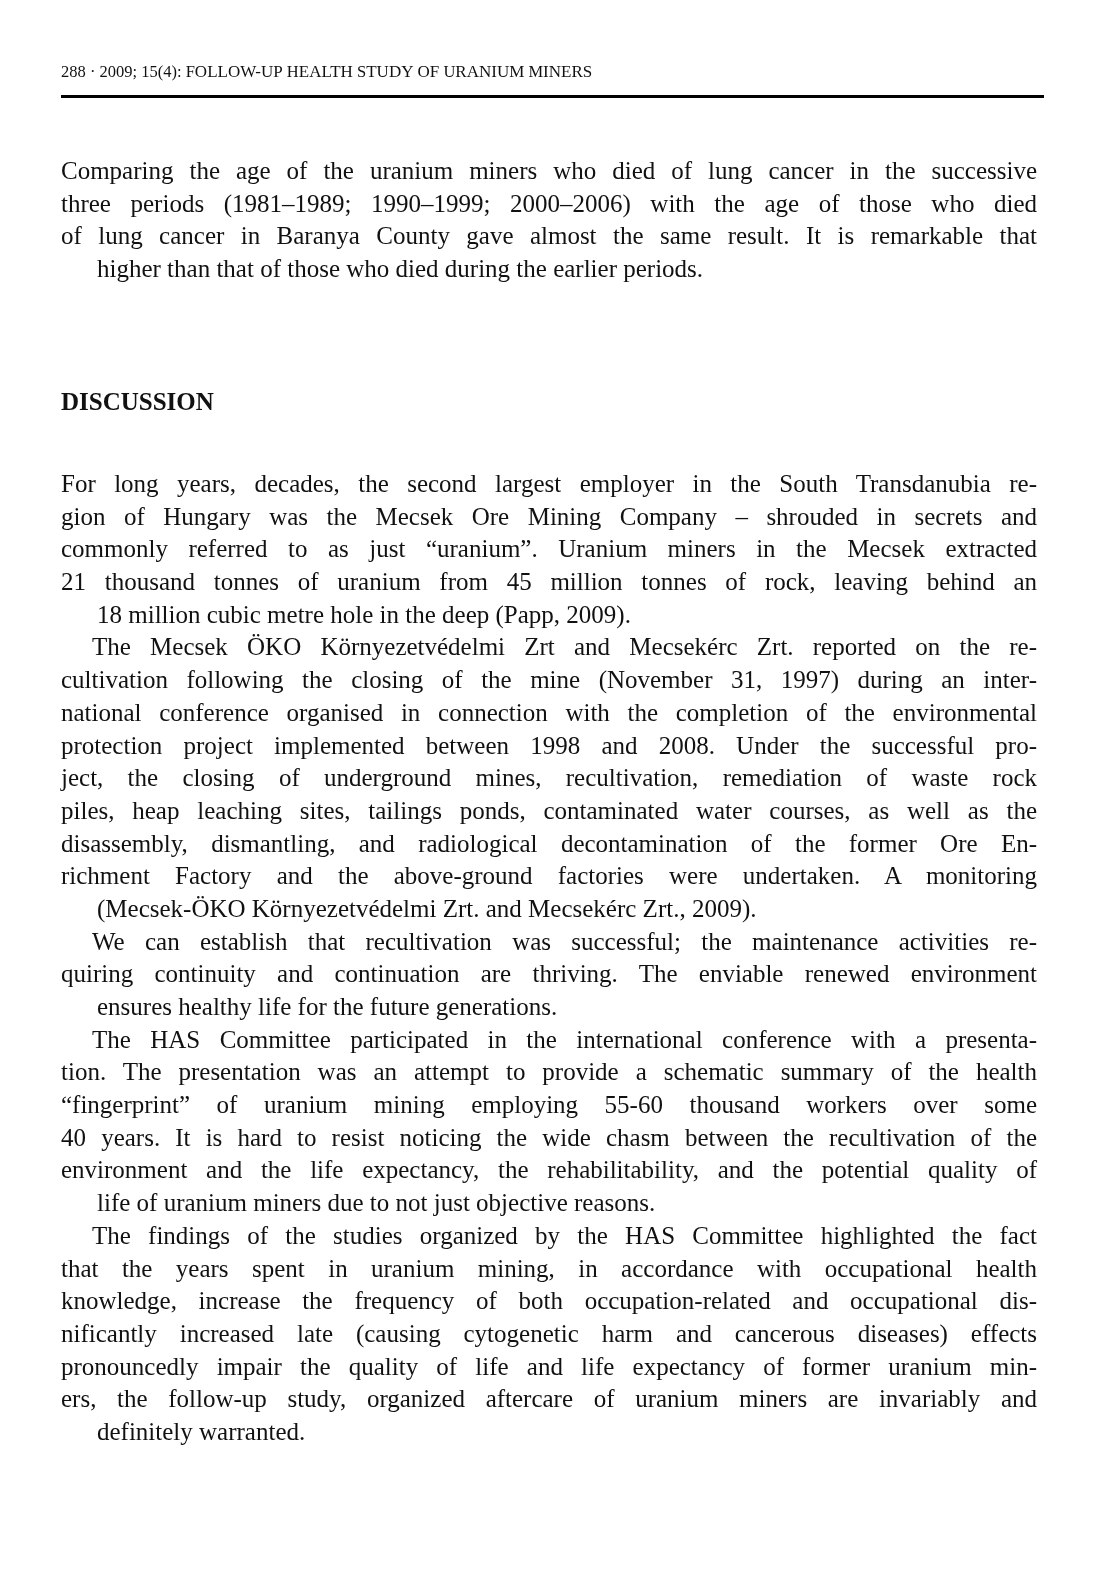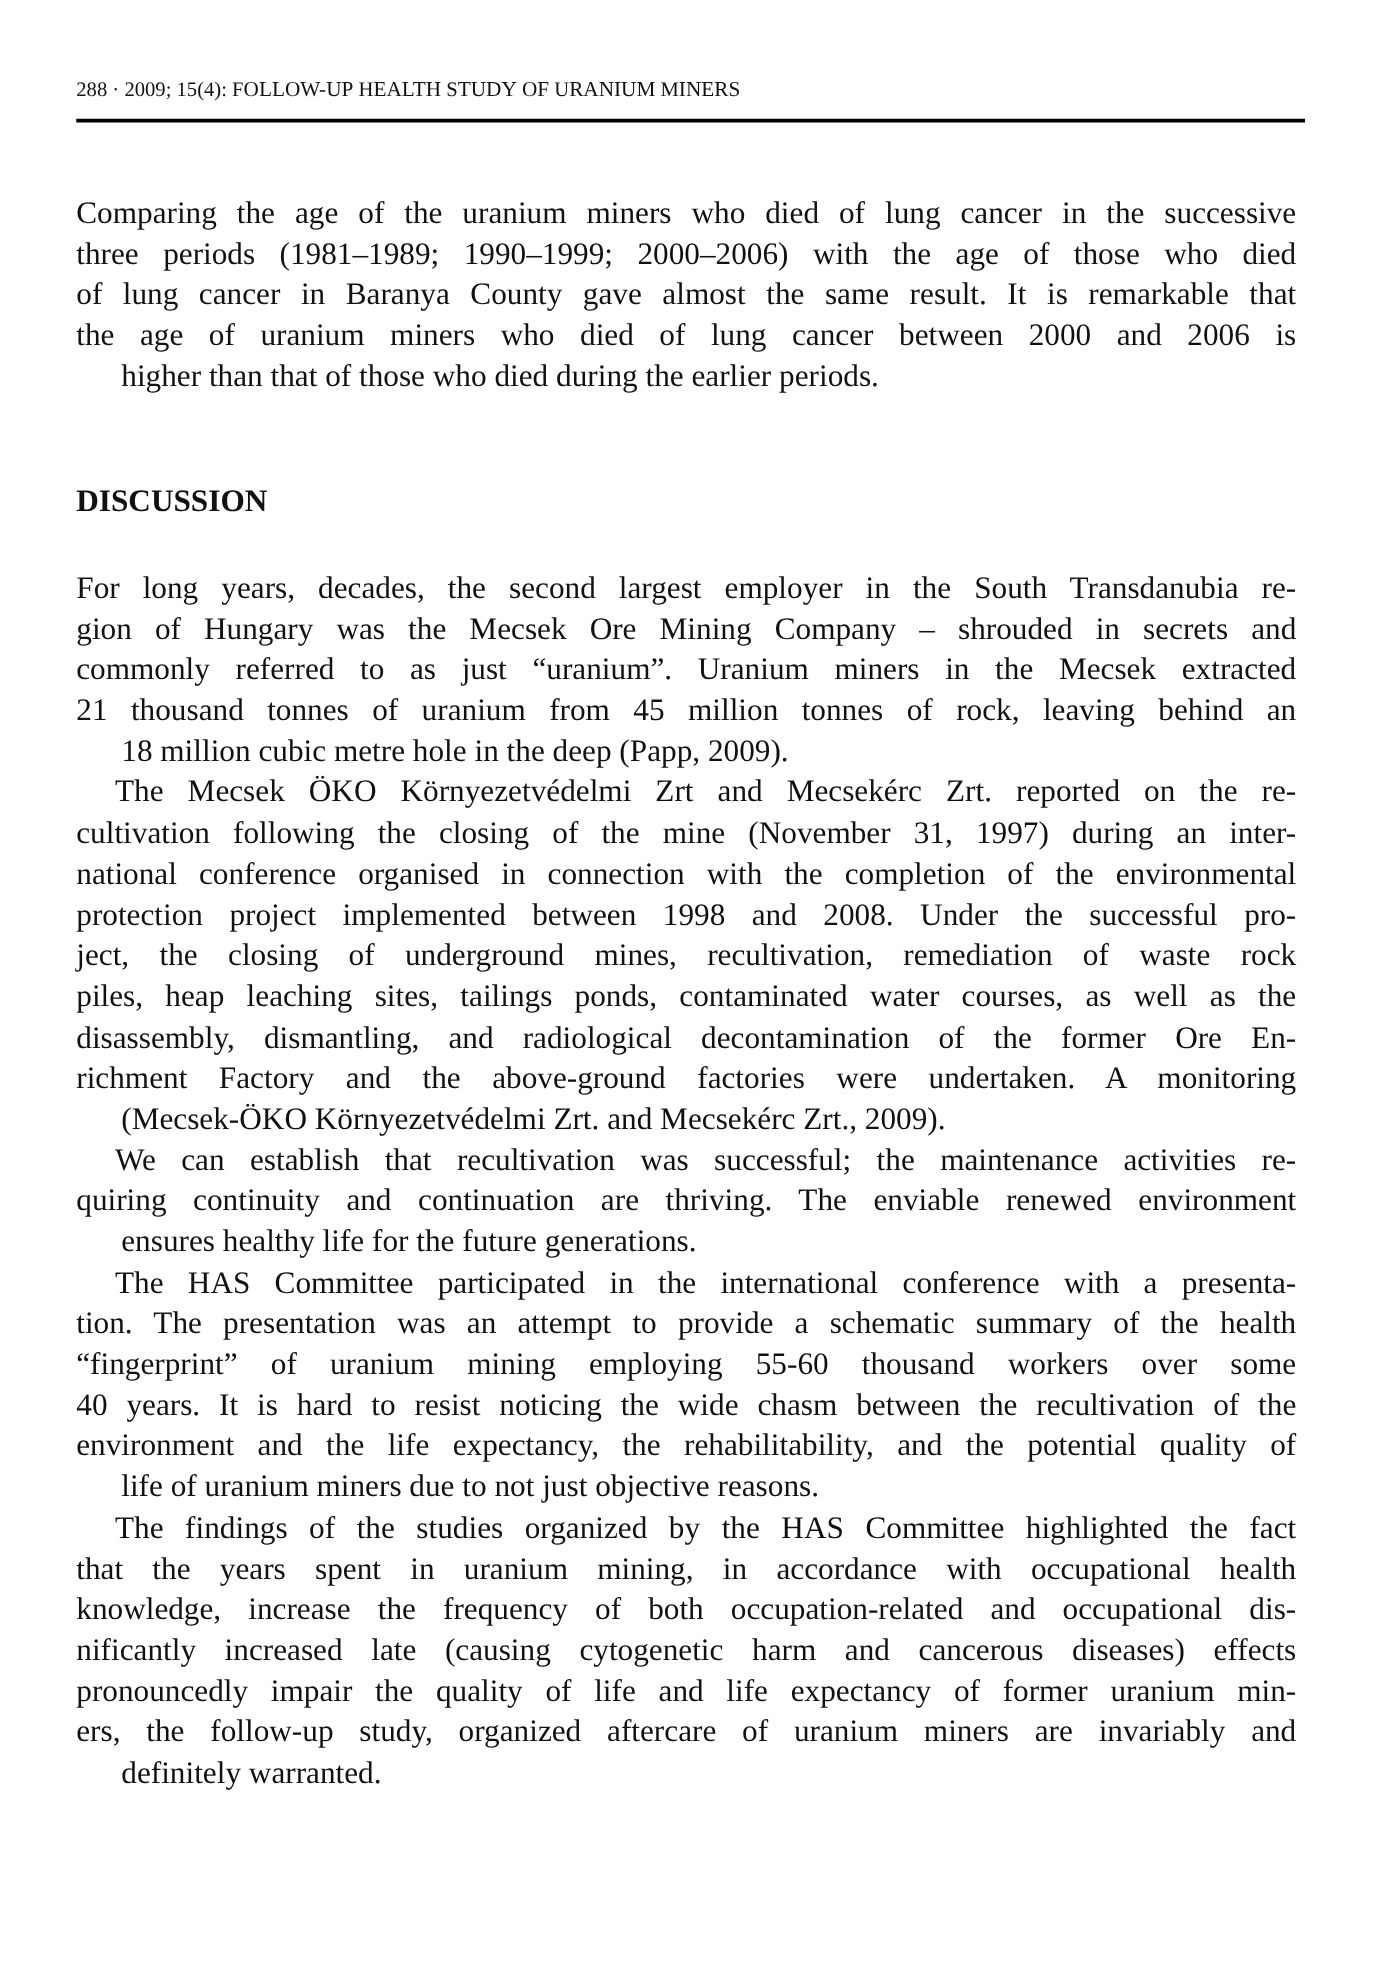--- a/index.html
+++ b/index.html
@@ -22,27 +22,26 @@
   <span>·</span>
   <span>2009; 15(4):</span>
   <span id="header-title"><span class="sc-big">F</span><span class="sc-small">OLLOW</span><span class="sc-small">-</span><span class="sc-small">UP</span> <span class="sc-big">H</span><span class="sc-small">EALTH</span> <span class="sc-big">S</span><span class="sc-small">TUDY</span> <span class="sc-small">OF</span> <span class="sc-big">U</span><span class="sc-small">RANIUM</span> <span class="sc-big">M</span><span class="sc-small">INERS</span></span>
 </div>
 <div class="rule"></div>
 
 <div class="block" id="intro" style="top:155px;">
     <span class="line">Comparing the age of the uranium miners who died of lung cancer in the successive</span>
     <span class="line">three periods (1981–1989; 1990–1999; 2000–2006) with the age of those who died</span>
     <span class="line">of lung cancer in Baranya County gave almost the same result. It is remarkable that</span>
-    <span class="line">the age of uranium miners who died of lung cancer between 2000 and 2006 is</span>
     <span class="line last">higher than that of those who died during the earlier periods.</span>
   </div>
 
 <div class="heading">DISCUSSION</div>
 
-<div class="block" id="discussion" style="top:455px;">
+<div class="block" id="discussion" style="top:468px;">
     <div>
       <span class="line">For long years, decades, the second largest employer in the South Transdanubia re-</span>
       <span class="line">gion of Hungary was the Mecsek Ore Mining Company – shrouded in secrets and</span>
       <span class="line">commonly referred to as just “uranium”. Uranium miners in the Mecsek extracted</span>
       <span class="line">21 thousand tonnes of uranium from 45 million tonnes of rock, leaving behind an</span>
       <span class="line last">18 million cubic metre hole in the deep (Papp, 2009).</span>
     </div>
     <div>
       <span class="line indent">The Mecsek ÖKO Környezetvédelmi Zrt and Mecsekérc Zrt. reported on the re-</span>
       <span class="line">cultivation following the closing of the mine (November 31, 1997) during an inter-</span>

